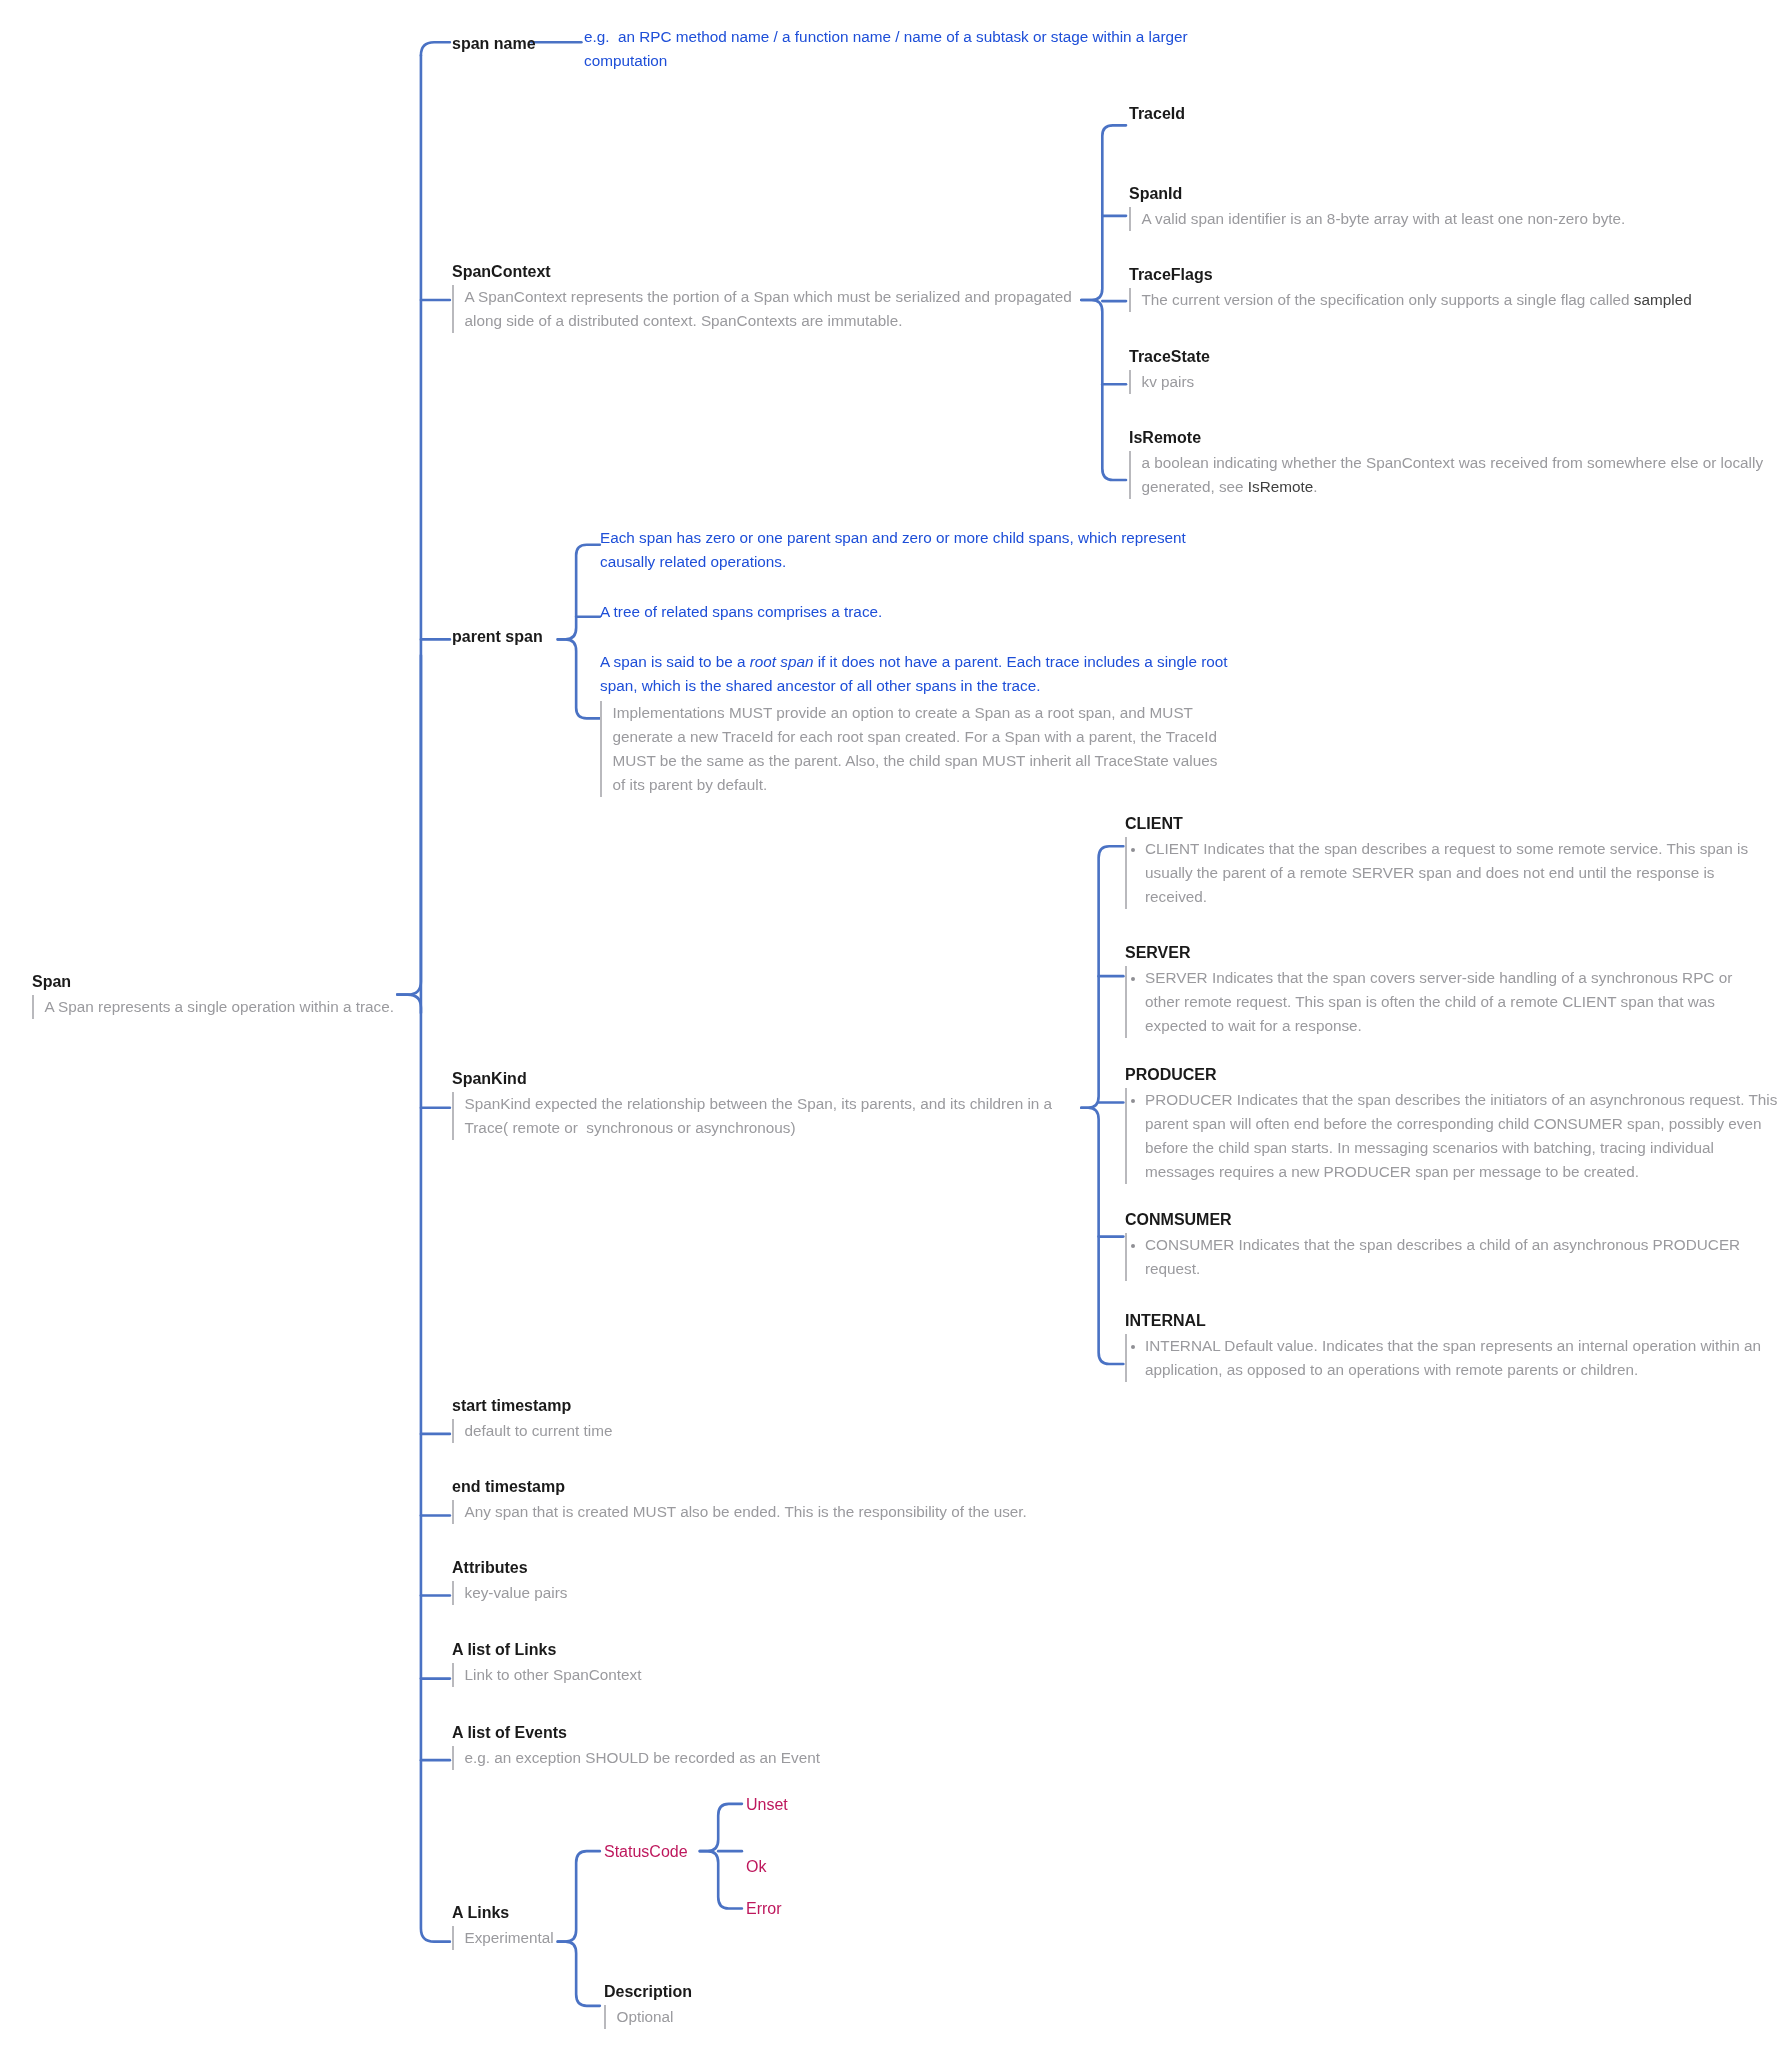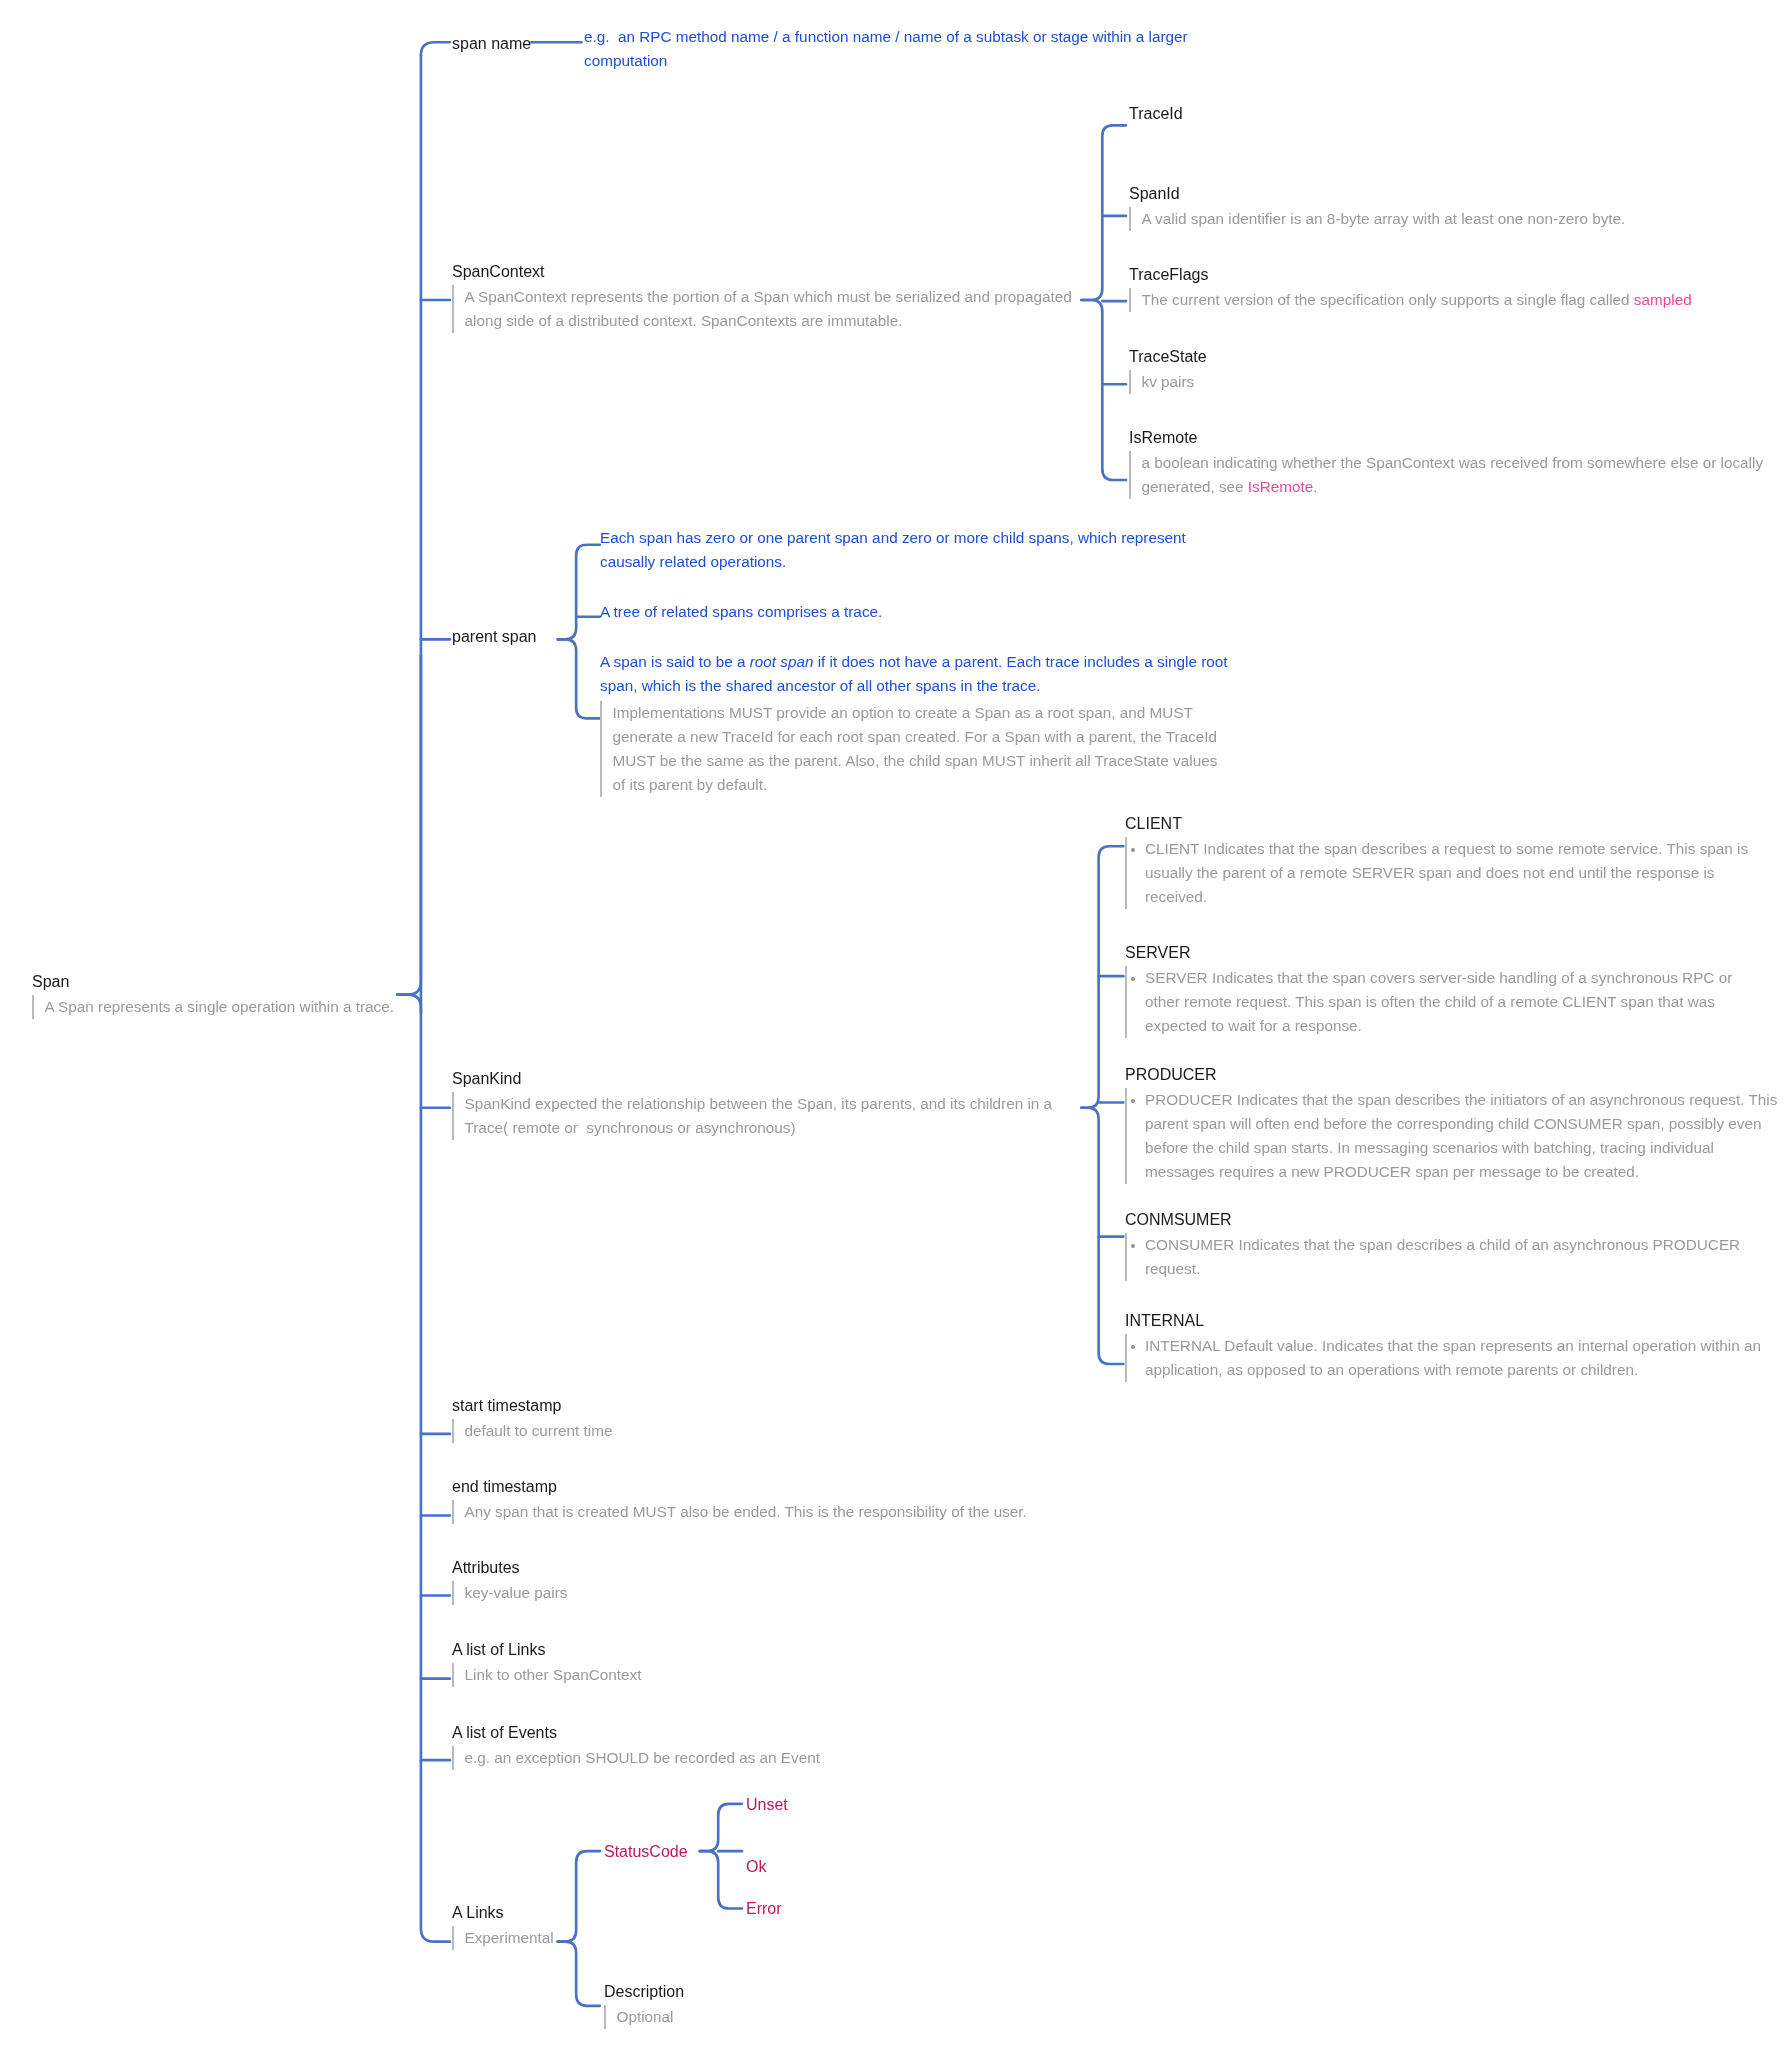--- a/index.html
+++ b/index.html
@@ -28,21 +28,21 @@
     pointer-events: none;
   }
   .node {
     position: absolute;
     box-sizing: border-box;
   }
   .node-title {
     font-size: 16px;
     line-height: 21px;
     color: #1a1a1a;
-    font-weight: 400;
+    font-weight: 700;
     white-space: pre-wrap;
   }
   .node-note {
     font-size: 15.3px;
     line-height: 24px;
     color: #9a9a9e;
     border-left: 2.1px solid #b9b9bd;
     padding-left: 10.5px;
     margin-top: 3.2px;
     white-space: pre-wrap;
@@ -60,21 +60,21 @@
   .note-bullet::before {
     content: "";
     position: absolute;
     left: 4.2px;
     top: 10.5px;
     width: 4.2px;
     height: 4.2px;
     border-radius: 50%;
     background: #8f8f94;
   }
-  .link-text { color: #ec4899; }
+  .link-text { color: #404040; }
   .italic { font-style: italic; }
   .only-label {
     font-size: 16px;
     line-height: 21px;
     color: #be185d;
   }
 </style>
 </head>
 <body>
 

